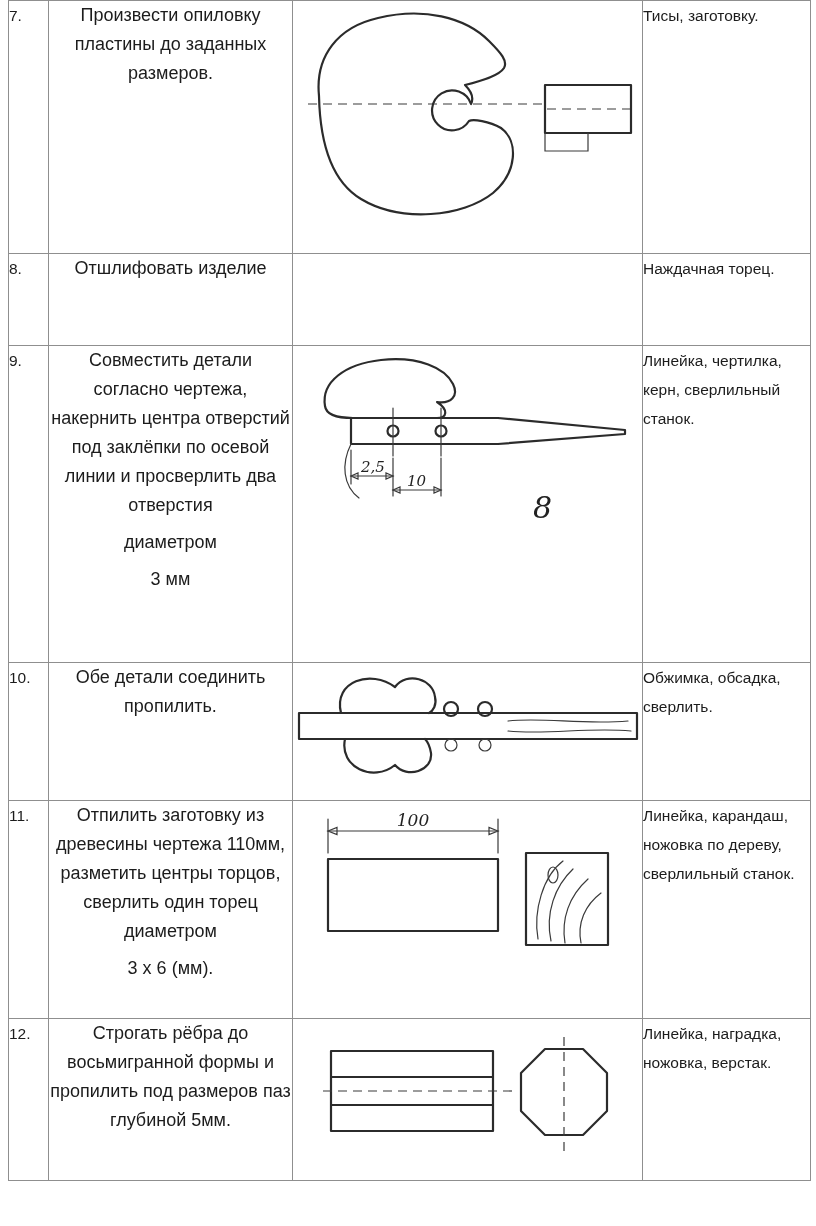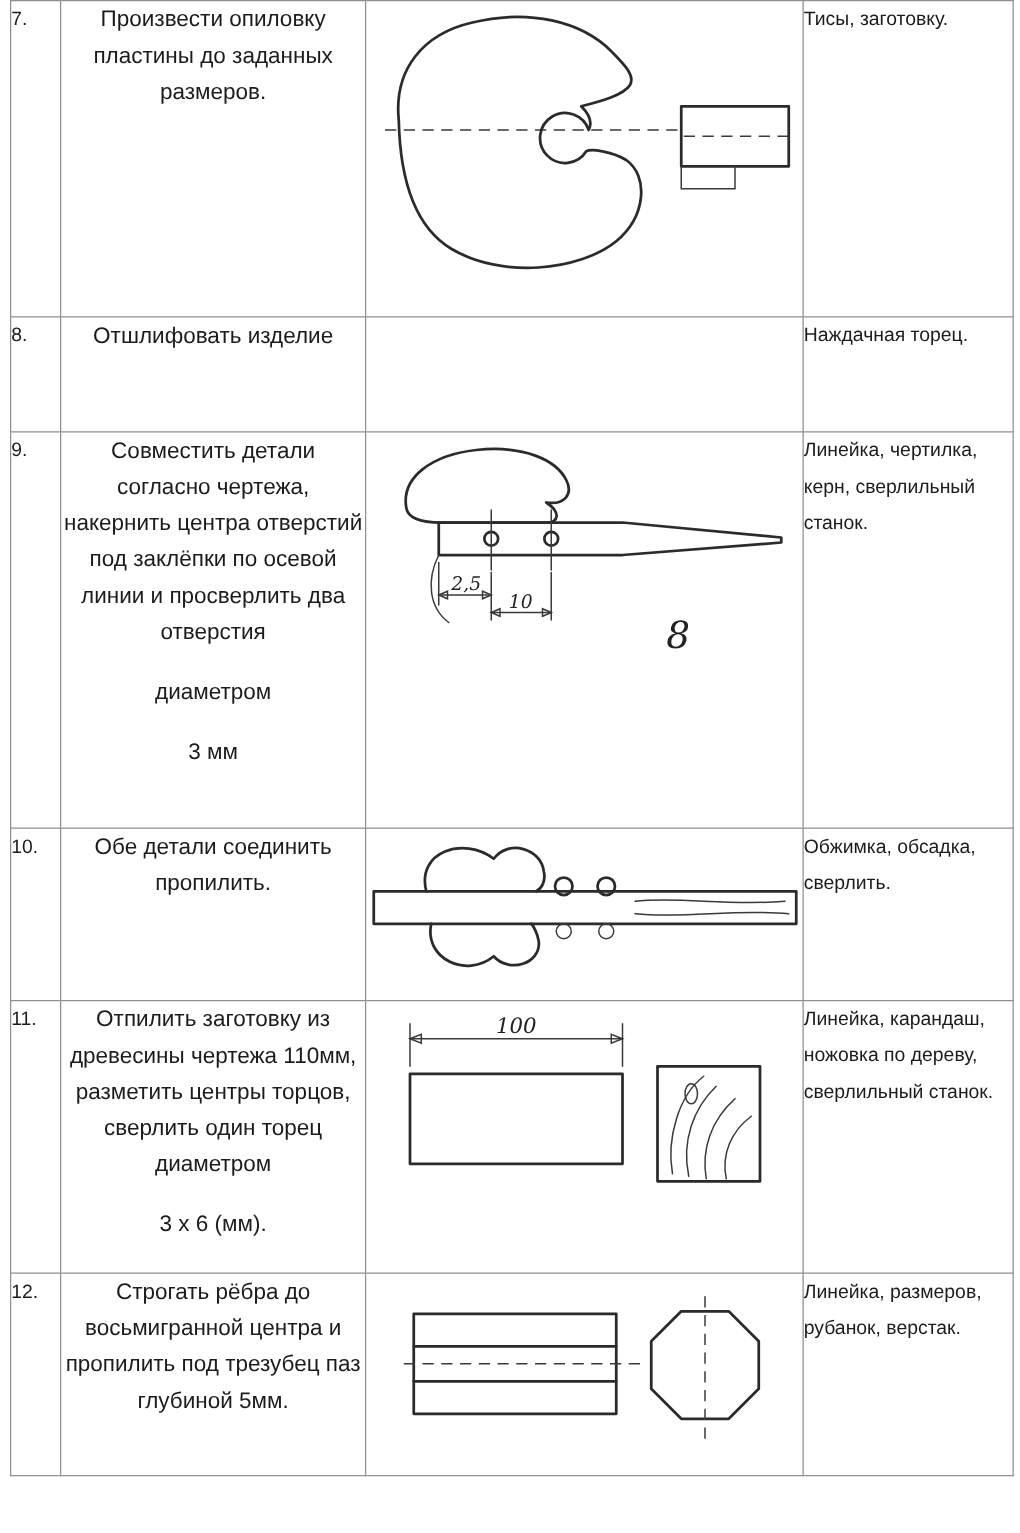--- a/index.html
+++ b/index.html
@@ -5,21 +5,21 @@
   html,body{margin:0;padding:0;background:#ffffff;}
   body{width:816px;height:1226px;position:relative;font-family:"Liberation Sans",sans-serif;color:#1c1c1c;}
   .sheet{position:absolute;left:8px;top:0;width:802px;}
   table.proc{border-collapse:collapse;table-layout:fixed;width:802px;}
   table.proc td{border:1px solid #8f8f8f;vertical-align:top;padding:0;}
   td.c-num{padding:6px 4px 0 6px;font-size:15.5px;line-height:29px;}
   td.c-desc{padding:6px 8px 0 9px;font-size:18px;line-height:29px;text-align:center;}
   td.c-tools{padding:6px 8px 0 11px;font-size:15.5px;line-height:29px;}
   td.c-sketch{padding:0;}
   td p{margin:0;}
-  td p + p{margin-top:19px;}
+  td p + p{margin-top:8px;}
   svg{display:block;}
   .stroke{fill:none;stroke:#2b2b2b;stroke-width:2.2;stroke-linecap:round;stroke-linejoin:round;}
   .thin{fill:none;stroke:#3a3a3a;stroke-width:1.2;stroke-linecap:round;}
   .dash{fill:none;stroke:#3a3a3a;stroke-width:1.2;stroke-dasharray:9 6;}
   .dim-text{font-family:"DejaVu Serif",serif;font-style:italic;font-size:15px;fill:#222;}
   .dim-text-big{font-family:"DejaVu Serif",serif;font-style:italic;font-size:30px;fill:#222;}
   .dim-text-mid{font-family:"DejaVu Serif",serif;font-style:italic;font-size:17px;fill:#222;}
 </style>
 </head>
 <body>
@@ -169,31 +169,31 @@
     <td class="c-tools">
             <p>Линейка, карандаш, ножовка по дереву, сверлильный станок.</p>
           </td>
   </tr>
 
   <tr style="height:162px">
     <td class="c-num">
             <p>12.</p>
           </td>
     <td class="c-desc">
-      <p>Строгать рёбра до восьмигранной центра и пропилить под трезубец паз глубиной 5мм.</p>
+      <p>Строгать рёбра до восьмигранной формы и пропилить под размеров паз глубиной 5мм.</p>
     </td>
     <td class="c-sketch">
       <svg width="348" height="160" viewBox="0 0 348 160">
         <rect class="stroke" x="38" y="32" width="162" height="80"></rect>
         <path class="stroke" d="M38,58 H200 M38,86 H200"></path>
         <path class="dash" d="M30,72 H225"></path>
         <polygon class="stroke" points="252,30 290,30 314,54 314,92 290,116 252,116 228,92 228,54"></polygon>
         <path class="dash" d="M271,18 V132"></path>
       </svg>
     </td>
     <td class="c-tools">
-            <p>Линейка, размеров, рубанок, верстак.</p>
+            <p>Линейка, наградка, ножовка, верстак.</p>
           </td>
   </tr>
 
 </tbody>
     </table>
 </div>
 
 </body></html>

